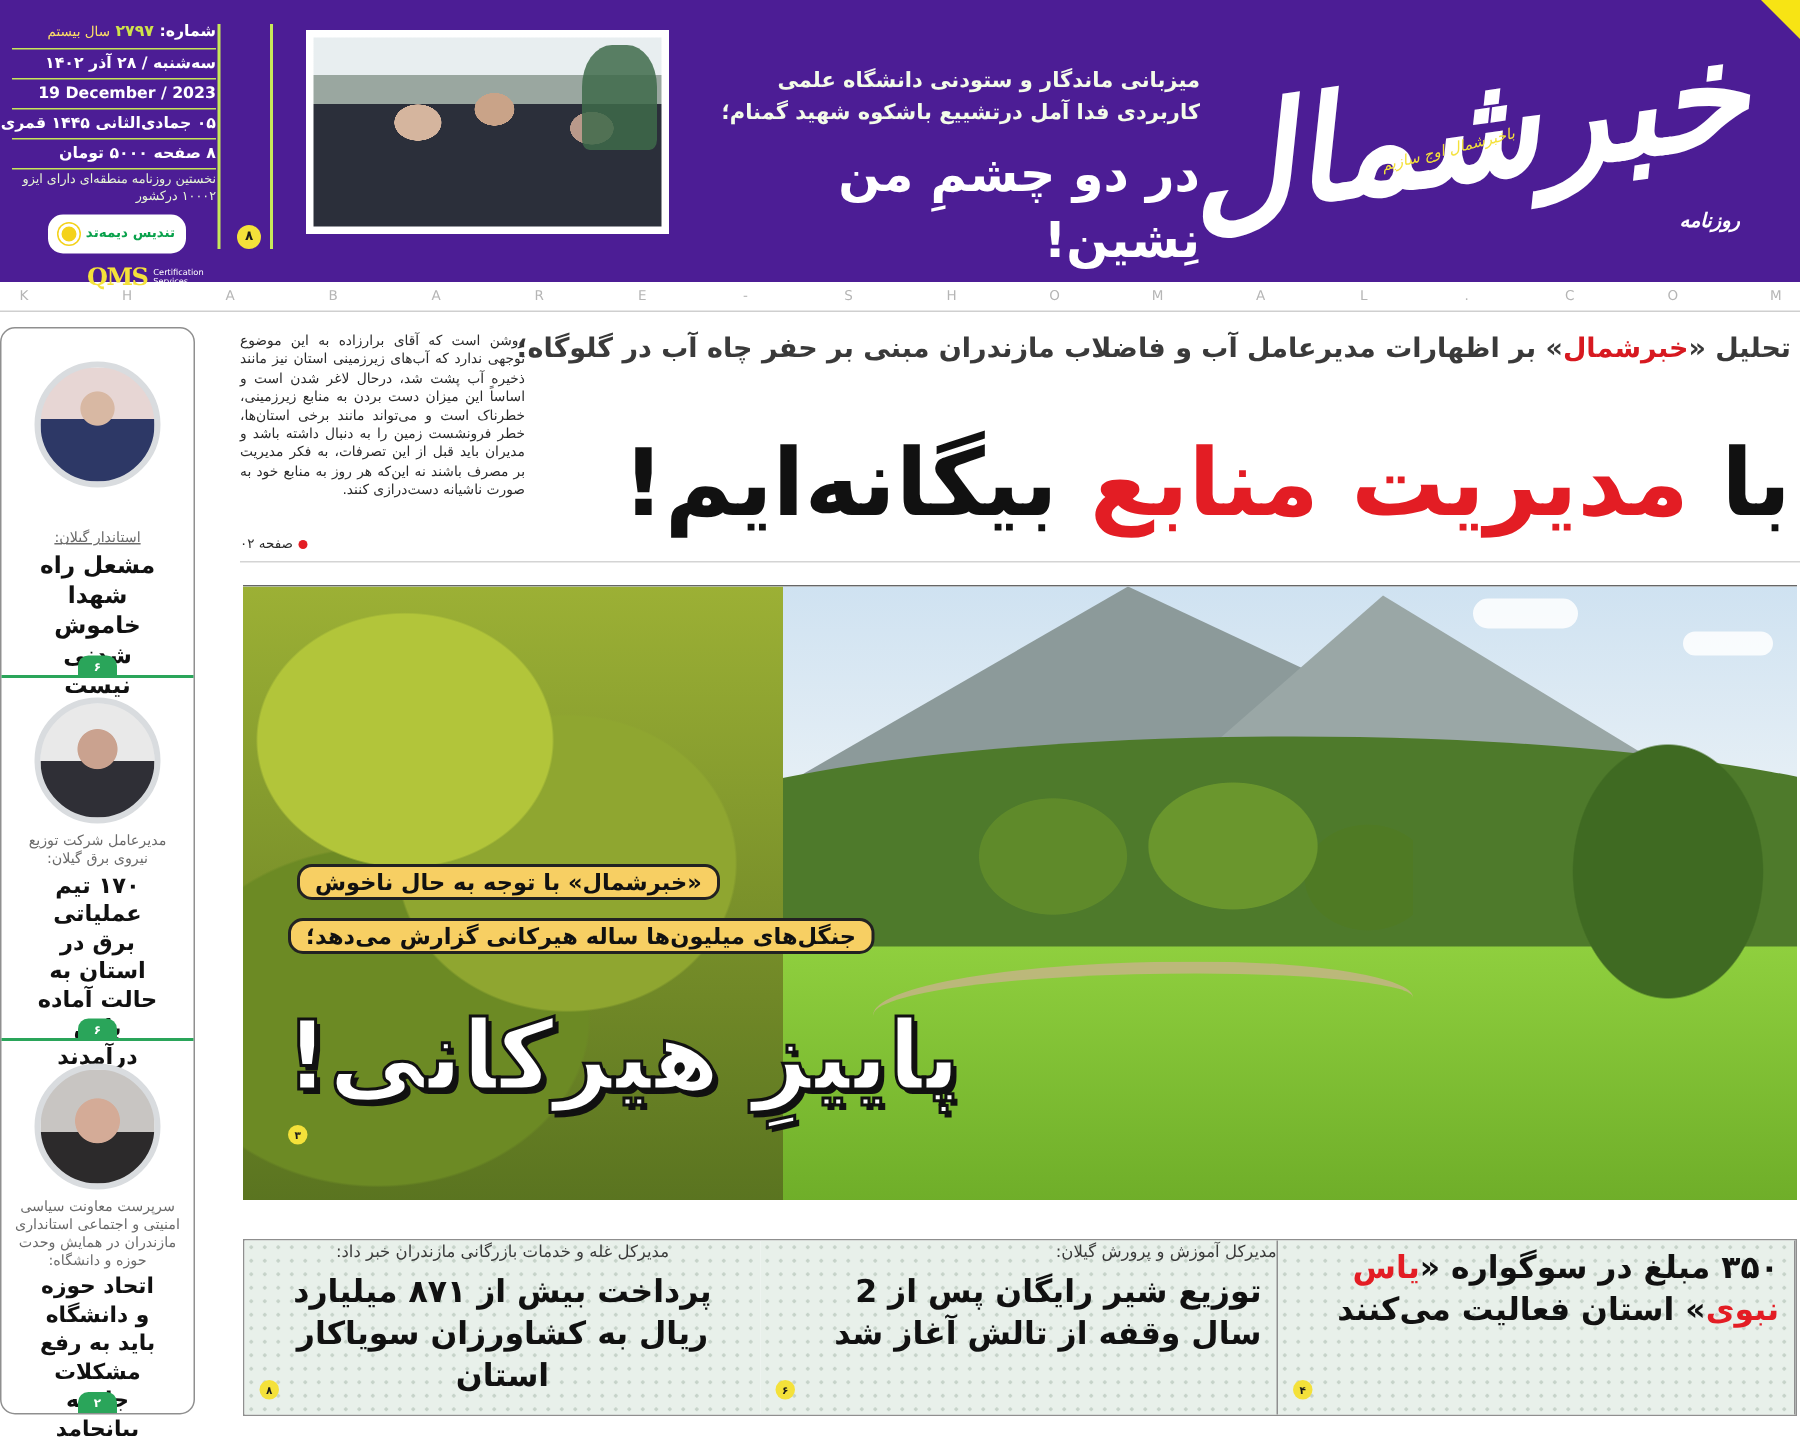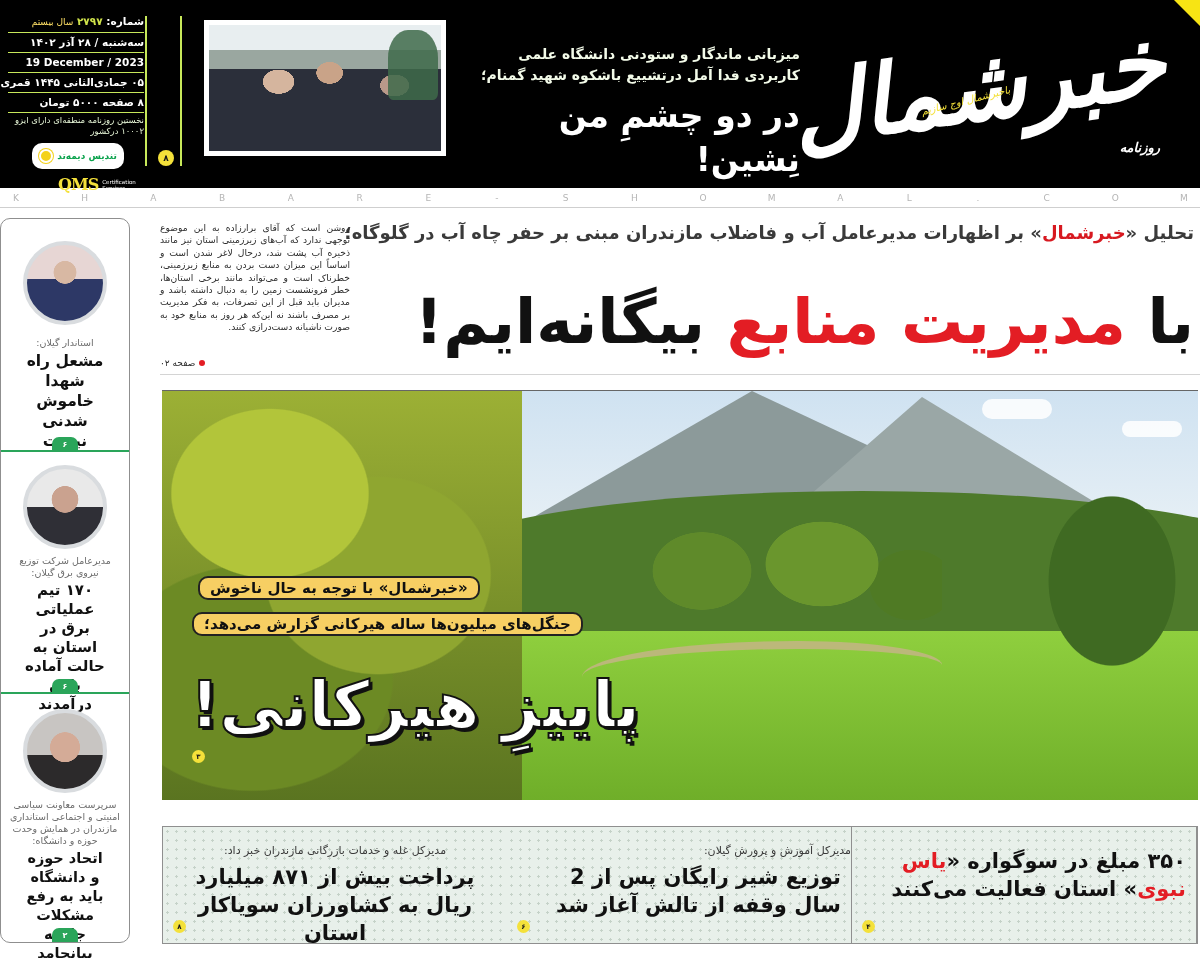--- a/index.html
+++ b/index.html
@@ -1,20 +1,20 @@
 <!DOCTYPE html>
 <html><head>
 <meta charset="utf-8">
 <style>
   * { box-sizing: border-box; margin: 0; padding: 0; }
   html, body { width: 1200px; height: 958px; overflow: hidden; background: #ffffff; }
   body { font-family: "DejaVu Sans", sans-serif; position: relative; direction: ltr; }
 
   
-  .masthead { position: absolute; left: 0; top: 0; width: 1200px; height: 188px; background: #000000; }
+  .masthead { position: absolute; left: 0; top: 0; width: 1200px; height: 188px; background: #4c1d95; }
   .masthead-corner { position: absolute; right: 0; top: 0; width: 0; height: 0;
     border-top: 26px solid #f7e414; border-left: 26px solid transparent; }
 
   .info-box { position: absolute; left: 8px; top: 14px; width: 136px; height: 160px; direction: rtl; text-align: right; color: #ffffff; }
   .info-line { font-size: 10.5px; font-weight: bold; line-height: 15px; white-space: nowrap; padding-bottom: 2px; border-bottom: 1px solid #c7e85a; margin-bottom: 2px; }
   .info-line .num-accent { color: #cfe24a; }
   .info-line .red { color: #ffe066; font-weight: normal; font-size: 9px; }
   .info-line.en { direction: ltr; text-align: right; }
   .info-note { font-size: 8.5px; line-height: 11px; color: #e6f5d6; margin-top: 2px; }
   .cert-badge { margin-top: 6px; display: flex; align-items: center; justify-content: center; gap: 4px;
@@ -95,21 +95,21 @@
   .hero-path { position: absolute; left: 420px; top: 250px; width: 360px; height: 60px; border-top: 8px solid #c8b48a; border-radius: 60% 40% 0 0; opacity: .8; }
   .hero-cloud { position: absolute; border-radius: 20px; background: #ffffff; opacity: .85; }
 
   .hero-kicker { position: absolute; direction: rtl; background: #f7cf63; border: 2px solid #222; border-radius: 10px; color: #111;
     font-size: 15px; font-weight: bold; padding: 1px 10px; white-space: nowrap; }
   .hero-title { position: absolute; left: 190px; top: 655px; width: 450px; direction: rtl; text-align: right; font-size: 64px; font-weight: bold; color: #ffffff;
     line-height: 100px; letter-spacing: -1px; -webkit-text-stroke: 2px #111; text-shadow: 3px 3px 0 #111; white-space: nowrap; }
 
   
   .bottom-row { position: absolute; left: 162px; top: 826px; width: 1036px; height: 118px; display: flex; border: 1px solid #8f8f8f; }
-  .bottom-box { flex: 1; position: relative; direction: rtl; text-align: center; padding-top: 16px;
+  .bottom-box { flex: 1; position: relative; direction: rtl; text-align: center; 
     background-color: #e8f0ea; background-image: radial-gradient(#c5d2c8 1px, transparent 1.2px); background-size: 9px 9px; }
   .bottom-box + .bottom-box { border-right: 1px solid #8f8f8f; text-align: right; }
   .bottom-box .lbl { font-size: 11px; color: #3a3a3a; line-height: 16px; }
   .bottom-box .ttl { font-size: 21px; font-weight: bold; color: #111; line-height: 28px; margin-top: 4px; padding: 0 10px; }
   .bottom-box .ttl .red { color: #e31d24; }
   .bottom-box .page-dot { left: 10px; bottom: 10px; width: 13px; height: 13px; font-size: 7px; }
 </style>
 </head>
 <body>
 
@@ -174,21 +174,21 @@
   <span>L</span>
   <span>.</span>
   <span>C</span>
   <span>O</span>
   <span>M</span>
 </div>
 
 <aside class="left-col">
   <div class="left-story" style="height:232px; padding-top:22px;">
     <div class="photo face1"></div>
-    <div class="lbl" style="margin-top:12px;">استاندار گیلان:</div>
+    <div class="lbl" style="margin-top:28px;text-decoration:underline;">استاندار گیلان:</div>
     <div class="ttl" style="margin-top:2px;">مشعل راه شهدا خاموش شدنی نیست</div>
     <div class="pg" style="top:218px;">۶</div>
     <div class="sep" style="top:231px;"></div>
   </div>
   <div class="left-story" style="height:242px; padding-top:14px;">
     <div class="photo face2"></div>
     <div class="lbl" style="margin-top:6px;">مدیرعامل شرکت توزیع نیروی برق گیلان:</div>
     <div class="ttl" style="margin-top:2px; font-size:15px; line-height:19px;">۱۷۰ تیم عملیاتی برق در استان به حالت آماده باش درآمدند</div>
     <div class="pg" style="top:228px;">۶</div>
     <div class="sep" style="top:241px;"></div>

